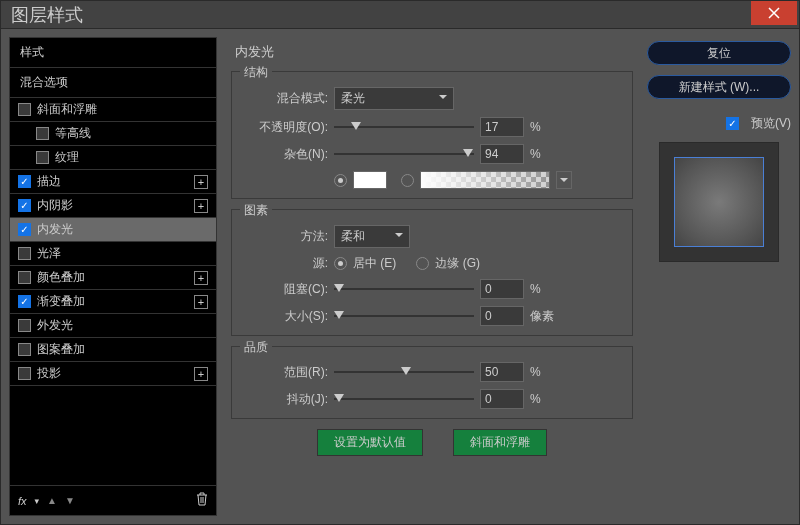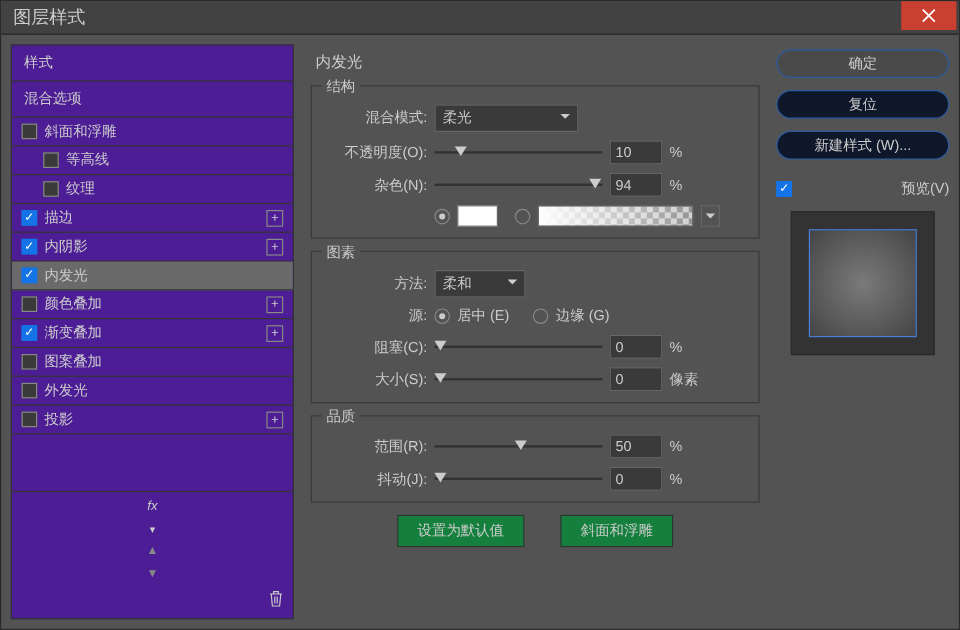--- a/index.html
+++ b/index.html
@@ -1,35 +1,35 @@
 <!DOCTYPE html>
 <html><head>
 <meta charset="utf-8">
 <style>
 *{box-sizing:border-box;margin:0;padding:0;font-family:"Microsoft YaHei",sans-serif;font-size:12px;color:#ccc;}
 body{background:#7a8590;width:800px;height:525px;overflow:hidden;}
 .dialog{width:800px;height:525px;background:#535353;border:1px solid #2a2a2a;display:flex;flex-direction:column;}
 .titlebar{height:28px;background:#424242;display:flex;align-items:center;border-bottom:1px solid #2a2a2a;}
-.titlebar .title{flex:1;padding-left:10px;font-size:15px;}
+.titlebar .title{flex:1;padding-left:10px;font-size:18px;}
 .close-btn{width:46px;height:24px;background:#c94030;display:flex;align-items:center;justify-content:center;cursor:pointer;margin-right:2px;margin-top:-4px;}
 .close-btn svg{width:12px;height:12px;}
 .body{flex:1;display:flex;padding:8px;}
-.sidebar{width:236px;background:#4c1d95;border:1px solid #333;display:flex;flex-direction:column;}
+.sidebar{width:208px;background:#000000;border:1px solid #333;display:flex;flex-direction:column;}
 .sidebar-header{padding:6px 10px;border-bottom:1px solid #333;}
 .sidebar-header+.sidebar-header{border-top:none;}
 .sidebar-list{flex:1;}
 .sidebar-item{display:flex;align-items:center;padding:4px 8px;height:24px;cursor:pointer;border-bottom:1px solid #333;}
 .sidebar-item.indent{padding-left:26px;}
 .sidebar-item.selected{background:#6a6a6a;}
 .cb{width:13px;height:13px;border:1px solid #888;margin-right:6px;display:inline-flex;align-items:center;justify-content:center;background:#3a3a3a;}
 .cb.checked{background:#1473e6;border-color:#1473e6;}
 .cb.checked::after{content:"✓";color:#fff;font-size:10px;line-height:1;}
 .sp{flex:1;}
 .plus{width:14px;height:14px;border:1px solid #888;display:flex;align-items:center;justify-content:center;font-size:11px;color:#ccc;cursor:pointer;}
-.sidebar-footer{display:flex;align-items:center;padding:6px 8px;border-top:1px solid #333;gap:8px;flex-direction:column;}
+.sidebar-footer{display:flex;align-items:center;padding:6px 8px;border-top:1px solid #333;gap:8px;}
 .fx{font-style:italic;font-size:11px;}
 .arrow{font-size:10px;color:#888;cursor:pointer;}
 .trash{margin-left:auto;cursor:pointer;}
 .main{flex:1;padding:0 14px;}
 .panel-title{padding:6px 4px;font-size:13px;}
 .group{border:1px solid #3a3a3a;margin:4px 0 10px;padding:8px 10px 2px;position:relative;}
 .group-title{position:absolute;top:-8px;left:8px;background:#535353;padding:0 4px;font-size:12px;}
 .row{display:flex;align-items:center;margin:7px 0;gap:6px;}
 .label{width:86px;text-align:right;}
 .select{background:#3a3a3a;border:1px solid #666;padding:2px 18px 2px 6px;min-width:76px;position:relative;cursor:pointer;}
@@ -43,21 +43,21 @@
 .swatch{width:34px;height:18px;background:#fff;border:1px solid #666;cursor:pointer;}
 .grad{width:130px;height:18px;background:linear-gradient(to right,#fff,rgba(255,255,255,0.1)),repeating-conic-gradient(#888 0 25%,#ccc 0 50%) 0 0/10px 10px;border:1px solid #666;cursor:pointer;}
 .dd{width:16px;height:18px;border:1px solid #666;display:flex;align-items:center;justify-content:center;cursor:pointer;}
 .dd::after{content:"";border-left:4px solid transparent;border-right:4px solid transparent;border-top:4px solid #ccc;}
 .contour{width:28px;height:22px;background:linear-gradient(135deg,#fff 0%,#fff 48%,#000 52%,#000 100%);border:1px solid #666;cursor:pointer;}
 .btn-row{display:flex;gap:30px;justify-content:center;margin-top:6px;}
 .btn2{background:#15803d;border:1px solid #333;padding:4px 16px;cursor:pointer;font-size:12px;}
 .rightcol{width:144px;display:flex;flex-direction:column;gap:10px;padding-top:4px;}
 .act-btn{height:24px;border:1px solid #2a5a9f;border-radius:12px;display:flex;align-items:center;justify-content:center;cursor:pointer;background:#0f172a;font-size:12px;}
 .act-btn.primary{background:#4a4a4a;}
-.preview-row{display:flex;justify-content:space-between;align-items:center;gap:6px;margin-top:6px;}
+.preview-row{display:flex;justify-content:flex-end;align-items:center;gap:6px;margin-top:6px;}
 .preview-box{width:120px;height:120px;background:#333;border:1px solid #2a2a2a;padding:14px;margin:0 auto;}
 .preview-inner{width:100%;height:100%;background:radial-gradient(circle at 50% 50%,#7a7a7a 0%,#555 70%,#444 100%);border:1px solid #4a7fd6;}
 </style>
 </head>
 <body>
 
 <div class="dialog">
   <div class="titlebar">
     <div class="title">图层样式</div>
     <div class="close-btn">
@@ -98,38 +98,43 @@
             <span class="sp"></span>
             <span class="plus">+</span>
           </div>
           <div class="sidebar-item selected">
             <span class="cb checked"></span>
             <span>内发光</span>
             <span class="sp"></span>
           </div>
           <div class="sidebar-item">
             <span class="cb"></span>
+            <span>光泽</span>
+            <span class="sp"></span>
+          </div>
+          <div class="sidebar-item">
+            <span class="cb"></span>
             <span>颜色叠加</span>
             <span class="sp"></span>
             <span class="plus">+</span>
           </div>
           <div class="sidebar-item">
             <span class="cb checked"></span>
             <span>渐变叠加</span>
             <span class="sp"></span>
             <span class="plus">+</span>
           </div>
           <div class="sidebar-item">
             <span class="cb"></span>
+            <span>外发光</span>
+            <span class="sp"></span>
+          </div>
+          <div class="sidebar-item">
+            <span class="cb"></span>
             <span>图案叠加</span>
-            <span class="sp"></span>
-          </div>
-          <div class="sidebar-item">
-            <span class="cb"></span>
-            <span>外发光</span>
             <span class="sp"></span>
           </div>
           <div class="sidebar-item">
             <span class="cb"></span>
             <span>投影</span>
             <span class="sp"></span>
             <span class="plus">+</span>
           </div>
         </div>
       <div class="sidebar-footer">
@@ -150,21 +155,21 @@
         <div class="group-title">结构</div>
         <div class="row">
           <div class="label">混合模式:</div>
           <div class="select" style="min-width:120px">柔光</div>
         </div>
         <div class="row">
           <div class="label">不透明度(O):</div>
           <div class="slider">
               <div class="thumb" style="left:12%"></div>
             </div>
-          <div class="num">10</div>
+          <div class="num">17</div>
           <span>%</span>
         </div>
         <div class="row">
           <div class="label">杂色(N):</div>
           <div class="slider">
               <div class="thumb" style="left:92%"></div>
             </div>
           <div class="num">94</div>
           <span>%</span>
         </div>
@@ -229,21 +234,20 @@
         </div>
       </div>
 
       <div class="btn-row">
         <div class="btn2">设置为默认值</div>
         <div class="btn2">斜面和浮雕</div>
       </div>
     </div>
 
     <div class="rightcol">
-      <div class="act-btn primary">确定</div>
       <div class="act-btn">复位</div>
       <div class="act-btn">新建样式 (W)...</div>
       <div class="preview-row">
         <span class="cb checked"></span>
         <span>预览(V)</span>
       </div>
       <div class="preview-box">
         <div class="preview-inner"></div>
       </div>
     </div>

